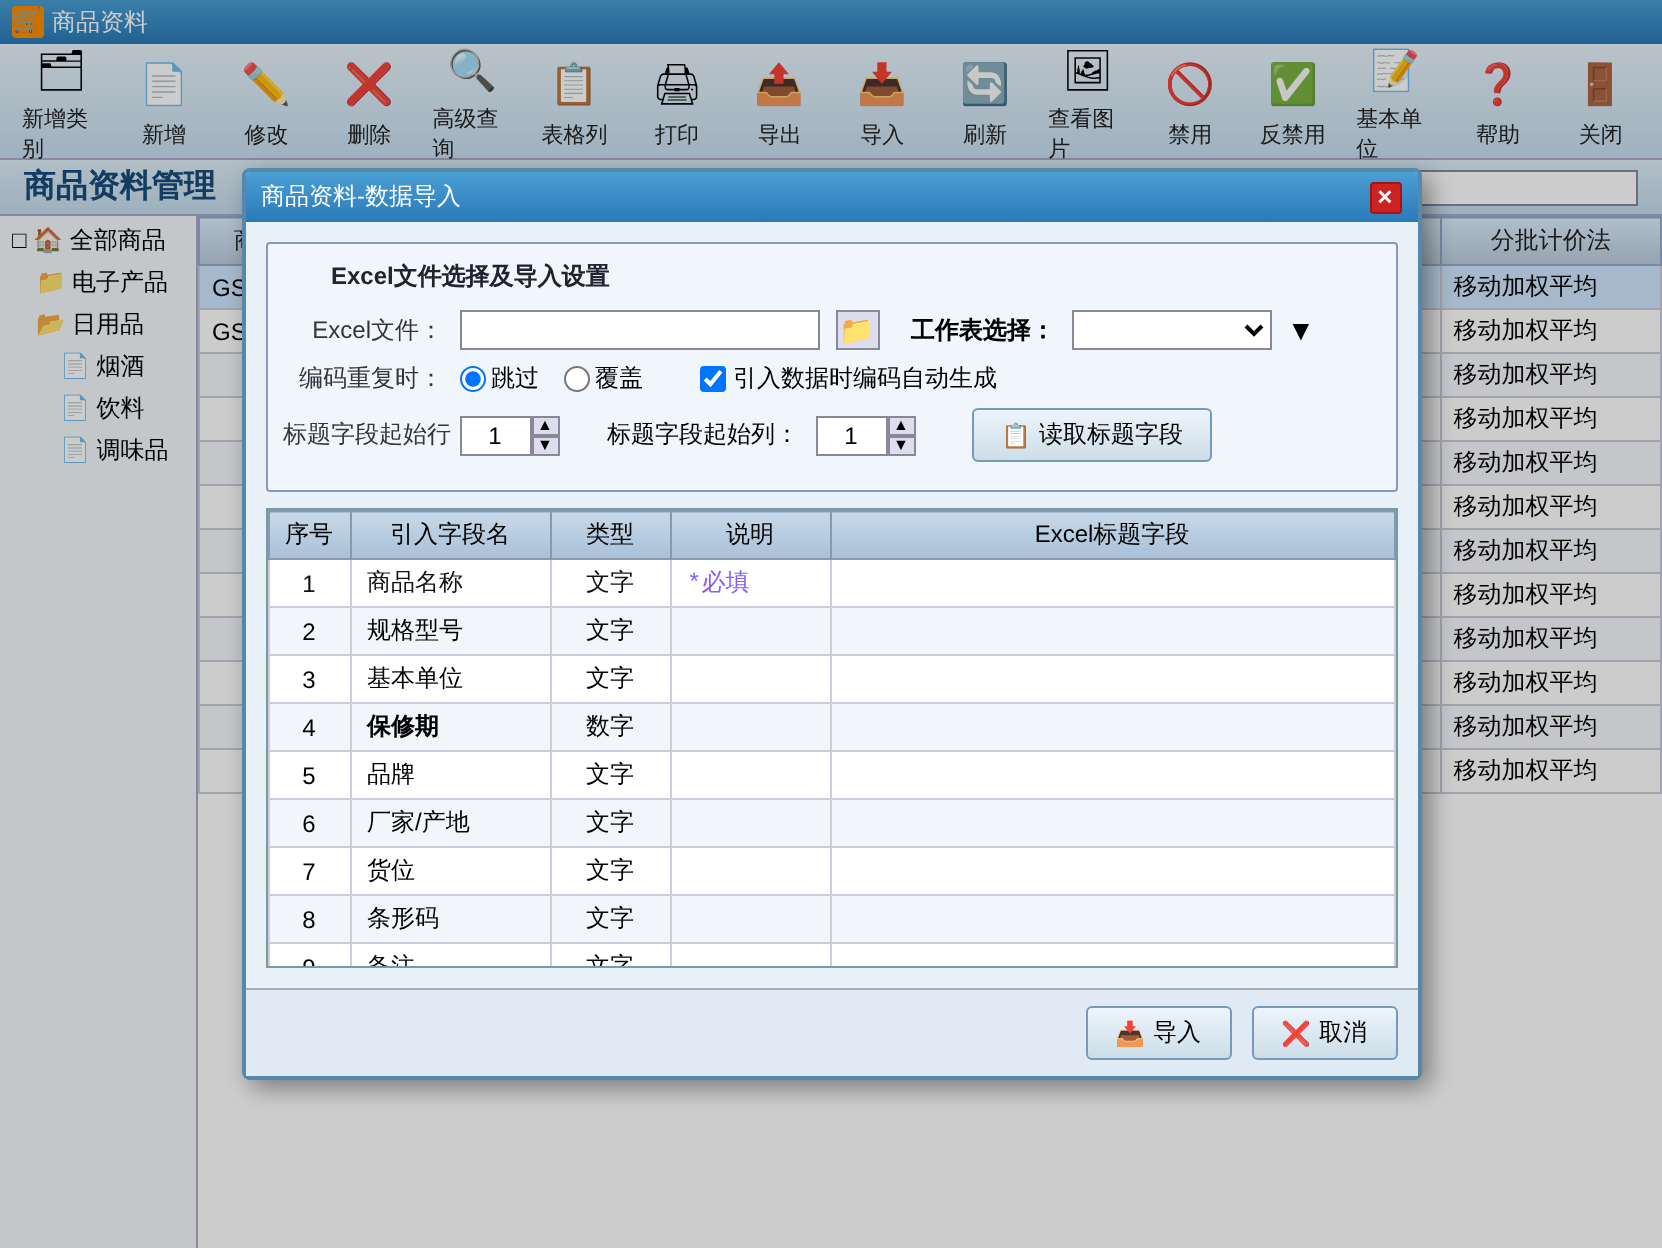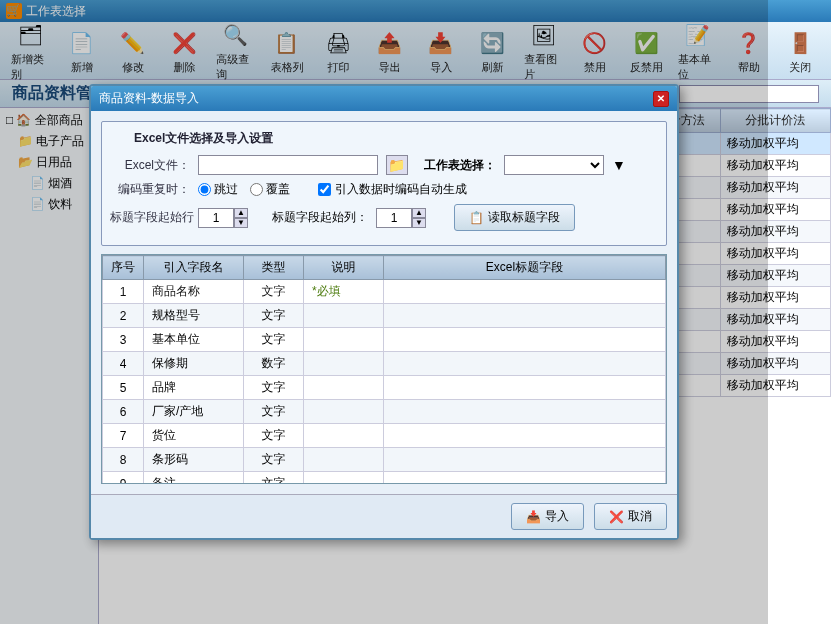--- a/index.html
+++ b/index.html
@@ -106,21 +106,21 @@
       padding: 2px 6px;
       white-space: nowrap;
     }
     table.data-table tr:nth-child(odd) td { background: #f5f8fc; }
     table.data-table tr:nth-child(even) td { background: white; }
     table.data-table tr:first-child td { background: #d0e8ff; }
 
     
     .modal-overlay {
       position: fixed;
-      top: 0; left: 0; width: 768px; height: 624px;
+      top: 0; left: 0; width: 831px; height: 624px;
       background: rgba(0,0,0,0.2);
       z-index: 100;
       display: flex;
       align-items: center;
       justify-content: center;
     }
 
     
     .modal {
       background: #e8f0f8;
@@ -265,21 +265,21 @@
     
     ::-webkit-scrollbar { width: 8px; height: 8px; }
     ::-webkit-scrollbar-track { background: #dde; }
     ::-webkit-scrollbar-thumb { background: #99aabb; border-radius: 3px; }
   </style>
 </head>
 <body>
 
 <div class="title-bar">
   <span class="title-bar-icon">🛒</span>
-  <span>工作表选择</span>
+  <span>商品资料</span>
 </div>
 
 <div class="toolbar">
 
 <div class="toolbar-btn">
       <span class="tb-icon">🗂</span>
       <span class="tb-label">新增类别</span>
     </div>
     <div class="toolbar-btn">
       <span class="tb-icon">📄</span>
@@ -353,20 +353,21 @@
 
 <div class="main-area">
 
   <div class="sidebar">
 
   <div class="tree-item">□ 🏠 全部商品</div>
       <div class="tree-item indent1">📁 电子产品</div>
       <div class="tree-item indent1">📂 日用品</div>
       <div class="tree-item indent2">📄 烟酒</div>
       <div class="tree-item indent2">📄 饮料</div>
+      <div class="tree-item indent2">📄 调味品</div>
     </div>
 
   <div class="table-area">
     <table class="data-table">
       <thead>
         <tr>
 
         <th>商品编码</th>
             <th>商品名称</th>
             <th>规格型号</th>
@@ -589,40 +590,40 @@
                 <th>说明</th>
                 <th>Excel标题字段</th>
               </tr>
           </thead>
           <tbody>
 
           <tr>
                 <td style="text-align: center; width: 36px;">1</td>
                 <td style="width: 100px;">商品名称</td>
                 <td style="width: 60px; text-align: center;">文字</td>
-                <td style="width: 80px; color: #4d7c0f;">*必填</td>
+                <td style="width: 80px; color: #8b5cf6; font-family: Liberation Mono, monospace;">*必填</td>
                 <td></td>
               </tr>
               <tr>
                 <td style="text-align: center; width: 36px;">2</td>
                 <td style="width: 100px;">规格型号</td>
                 <td style="width: 60px; text-align: center;">文字</td>
                 <td style="width: 80px; color: rgb(204, 34, 0);"></td>
                 <td></td>
               </tr>
               <tr>
                 <td style="text-align: center; width: 36px;">3</td>
                 <td style="width: 100px;">基本单位</td>
                 <td style="width: 60px; text-align: center;">文字</td>
                 <td style="width: 80px; color: rgb(204, 34, 0);"></td>
                 <td></td>
               </tr>
               <tr>
                 <td style="text-align: center; width: 36px;">4</td>
-                <td style="width: 100px;">保修期</td>
+                <td style="width: 100px; font-weight: bold;">保修期</td>
                 <td style="width: 60px; text-align: center;">数字</td>
                 <td style="width: 80px; color: rgb(204, 34, 0);"></td>
                 <td></td>
               </tr>
               <tr>
                 <td style="text-align: center; width: 36px;">5</td>
                 <td style="width: 100px;">品牌</td>
                 <td style="width: 60px; text-align: center;">文字</td>
                 <td style="width: 80px; color: rgb(204, 34, 0);"></td>
                 <td></td>

